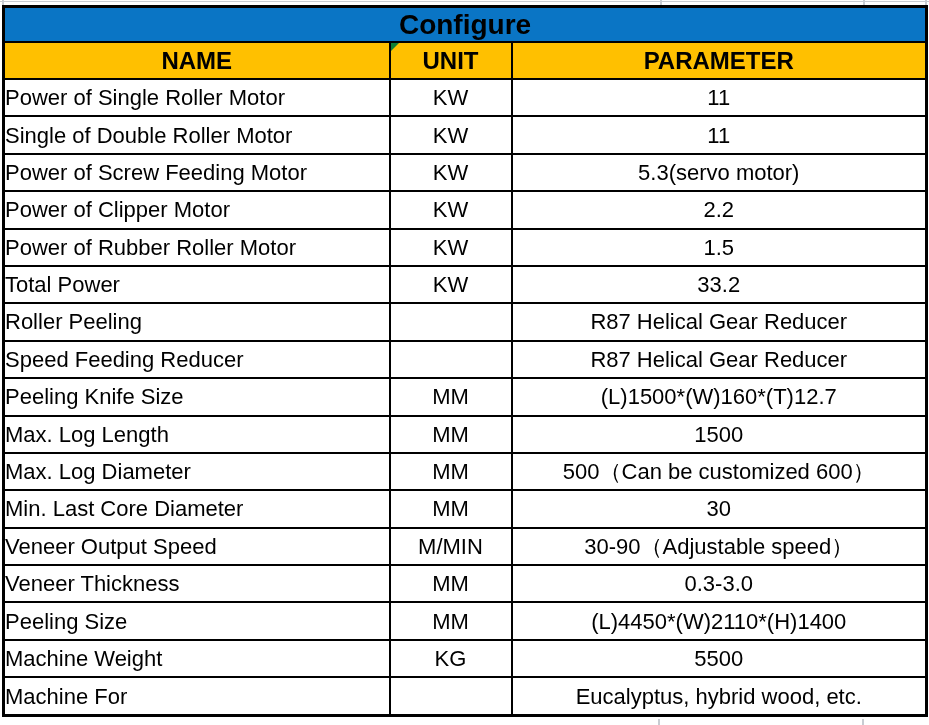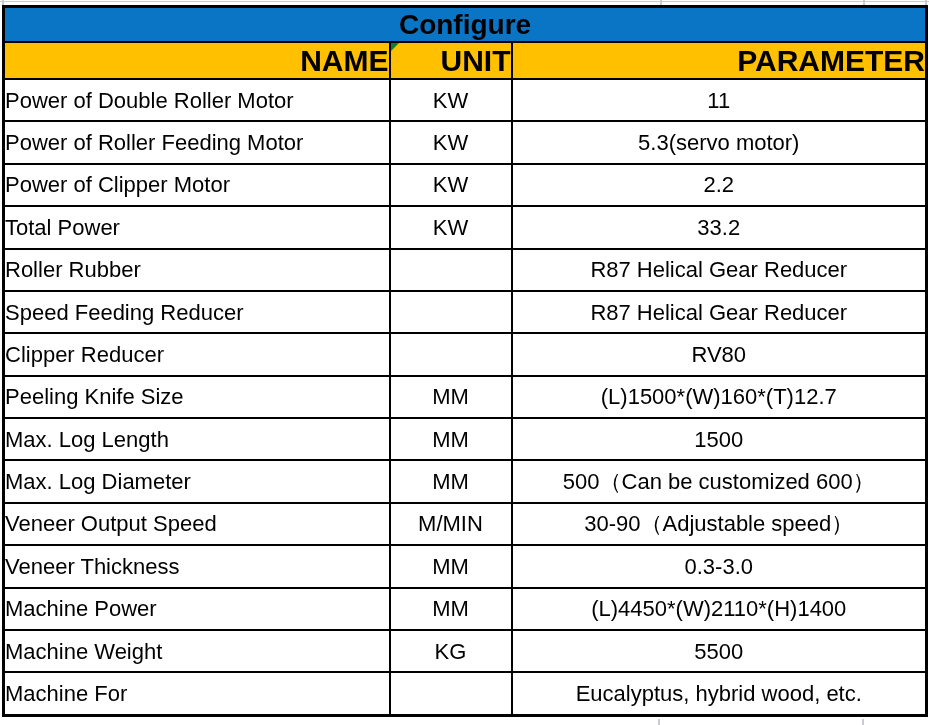--- a/index.html
+++ b/index.html
@@ -44,22 +44,22 @@
   table.spec{border:3px solid var(--border);}
   tr.title-row th{
     height:33px;
     background:var(--title-bg);
     font-size:28px;font-weight:bold;
     text-align:center;
   }
   tr.header-row th{
     height:35px;
     background:var(--header-bg);
-    font-size:30px;font-weight:bold;
-    text-align:right;
+    font-size:24px;font-weight:bold;
+    text-align:center;
     position:relative;
   }
   td{font-size:22px;}
   td.c-name{text-align:left;padding-left:6px;}
   td.c-unit{text-align:center;}
   td.c-param{text-align:center;}
   .corner{
     position:absolute;top:0;left:0;width:0;height:0;
     border-top:8px solid var(--green);
     border-right:8px solid transparent;
@@ -91,98 +91,108 @@
       <tr class="header-row">
         <th>NAME</th>
         <th>
           <span class="corner"></span>
           <span>UNIT</span>
         </th>
         <th>PARAMETER</th>
       </tr>
     </thead>
     <tbody id="rows-body">
-
-    <tr>
-      <td class="c-name">Power of Double Roller Motor</td>
+    <tr>
+      <td class="c-name">Power of Single Roller Motor</td>
       <td class="c-unit">KW</td>
       <td class="c-param">11</td>
     </tr>
 
     <tr>
-      <td class="c-name">Power of Roller Feeding Motor</td>
+      <td class="c-name">Single of Double Roller Motor</td>
+      <td class="c-unit">KW</td>
+      <td class="c-param">11</td>
+    </tr>
+
+    <tr>
+      <td class="c-name">Power of Screw Feeding Motor</td>
       <td class="c-unit">KW</td>
       <td class="c-param">5.3(servo motor)</td>
     </tr>
 
     <tr>
       <td class="c-name">Power of Clipper Motor</td>
       <td class="c-unit">KW</td>
       <td class="c-param">2.2</td>
     </tr>
 
+    <tr>
+      <td class="c-name">Power of Rubber Roller Motor</td>
+      <td class="c-unit">KW</td>
+      <td class="c-param">1.5</td>
+    </tr>
 
     <tr>
       <td class="c-name">Total Power</td>
       <td class="c-unit">KW</td>
       <td class="c-param">33.2</td>
     </tr>
 
     <tr>
-      <td class="c-name">Roller Rubber</td>
+      <td class="c-name">Roller Peeling</td>
       <td class="c-unit"></td>
       <td class="c-param">R87 Helical Gear Reducer</td>
     </tr>
 
     <tr>
       <td class="c-name">Speed Feeding Reducer</td>
       <td class="c-unit"></td>
       <td class="c-param">R87 Helical Gear Reducer</td>
     </tr>
 
-    <tr>
-      <td class="c-name">Clipper Reducer</td>
-      <td class="c-unit"></td>
-      <td class="c-param">RV80</td>
-    </tr>
 
 
     <tr>
       <td class="c-name">Peeling Knife Size</td>
       <td class="c-unit">MM</td>
       <td class="c-param">(L)1500*(W)160*(T)12.7</td>
     </tr>
 
     <tr>
       <td class="c-name">Max. Log Length</td>
       <td class="c-unit">MM</td>
       <td class="c-param">1500</td>
     </tr>
 
     <tr>
       <td class="c-name">Max. Log Diameter</td>
       <td class="c-unit">MM</td>
       <td class="c-param">500（Can be customized 600）</td>
     </tr>
 
+    <tr>
+      <td class="c-name">Min. Last Core Diameter</td>
+      <td class="c-unit">MM</td>
+      <td class="c-param">30</td>
+    </tr>
 
     <tr>
       <td class="c-name">Veneer Output Speed</td>
       <td class="c-unit">M/MIN</td>
       <td class="c-param">30-90（Adjustable speed）</td>
     </tr>
 
     <tr>
       <td class="c-name">Veneer Thickness</td>
       <td class="c-unit">MM</td>
       <td class="c-param">0.3-3.0</td>
     </tr>
 
     <tr>
-      <td class="c-name">Machine Power</td>
+      <td class="c-name">Peeling Size</td>
       <td class="c-unit">MM</td>
       <td class="c-param">(L)4450*(W)2110*(H)1400</td>
     </tr>
 
     <tr>
       <td class="c-name">Machine Weight</td>
       <td class="c-unit">KG</td>
       <td class="c-param">5500</td>
     </tr>
 

